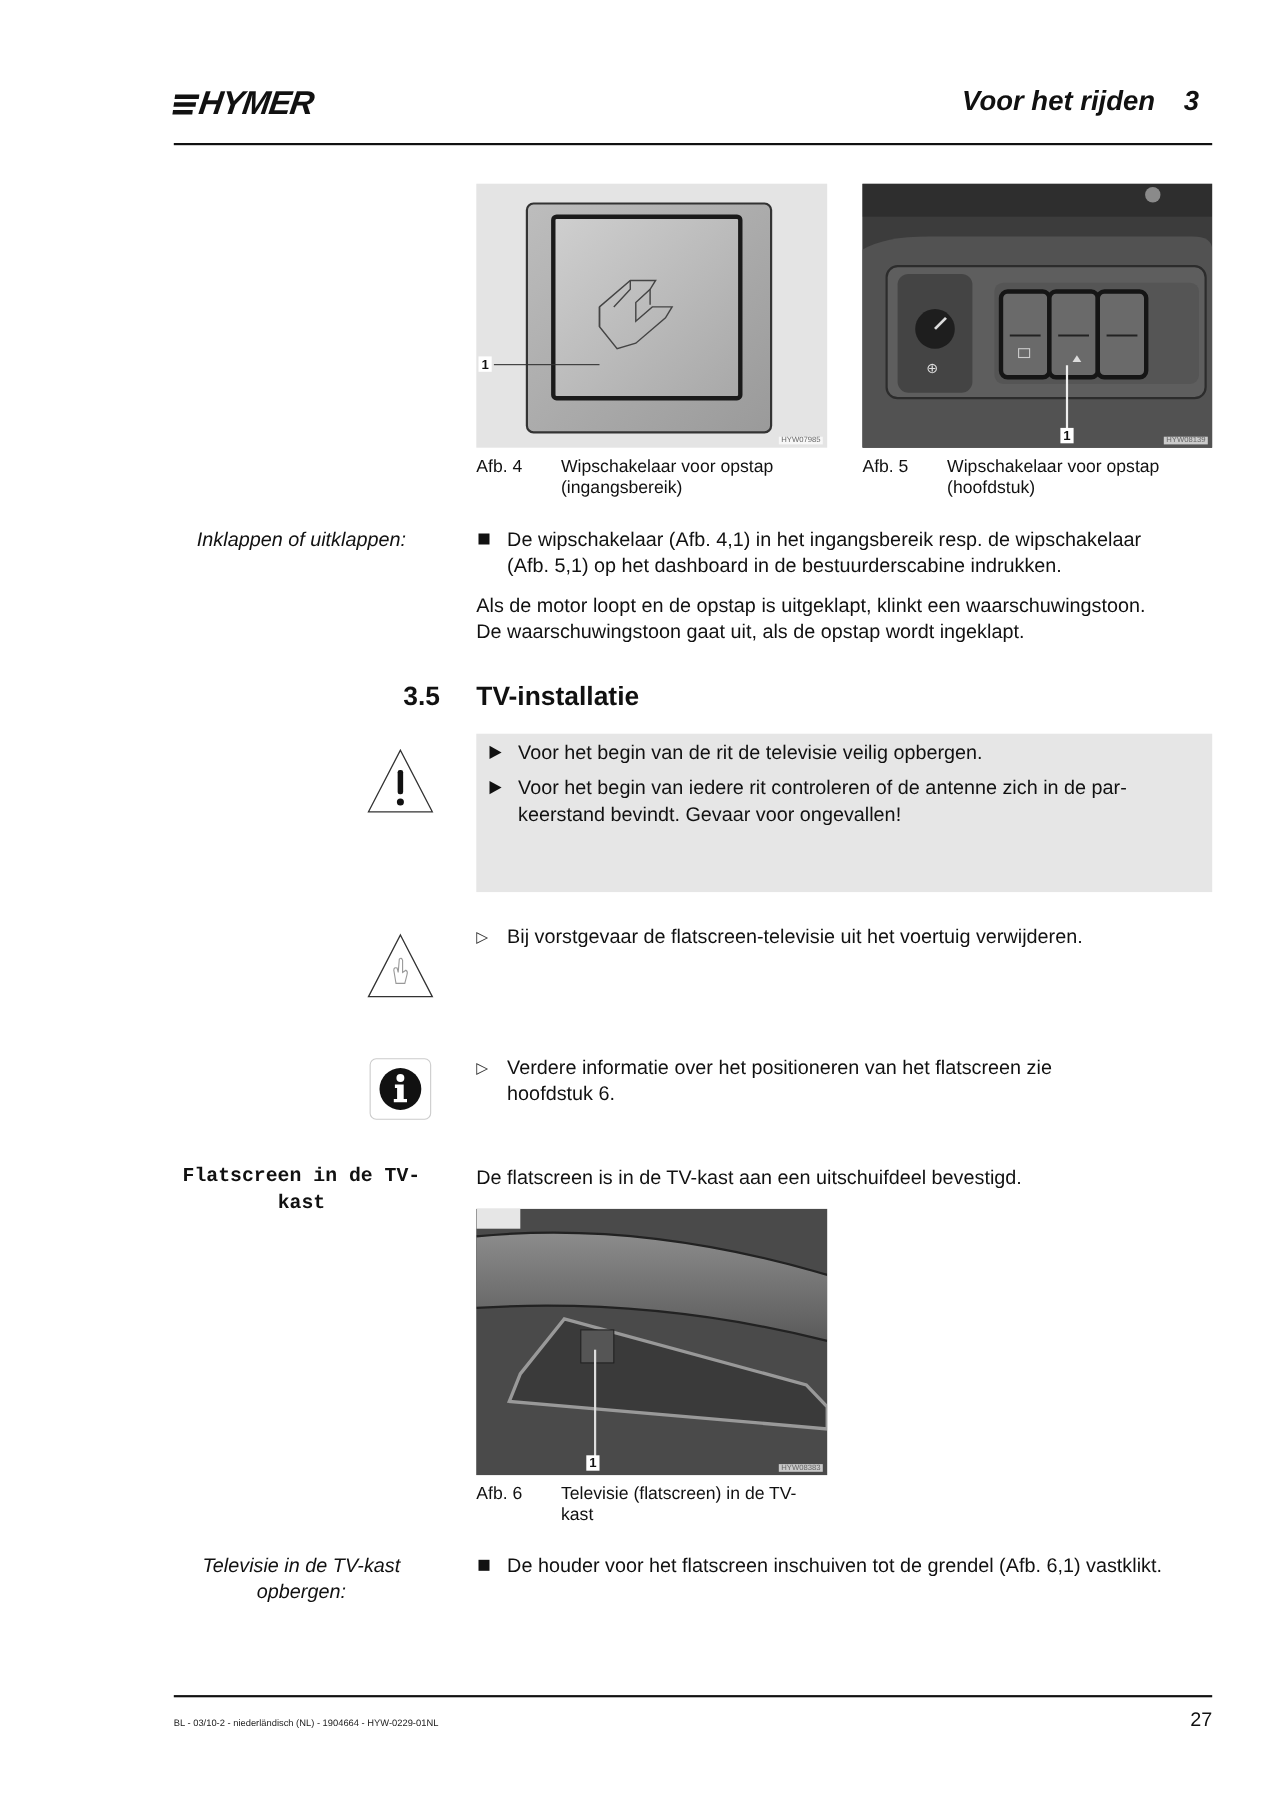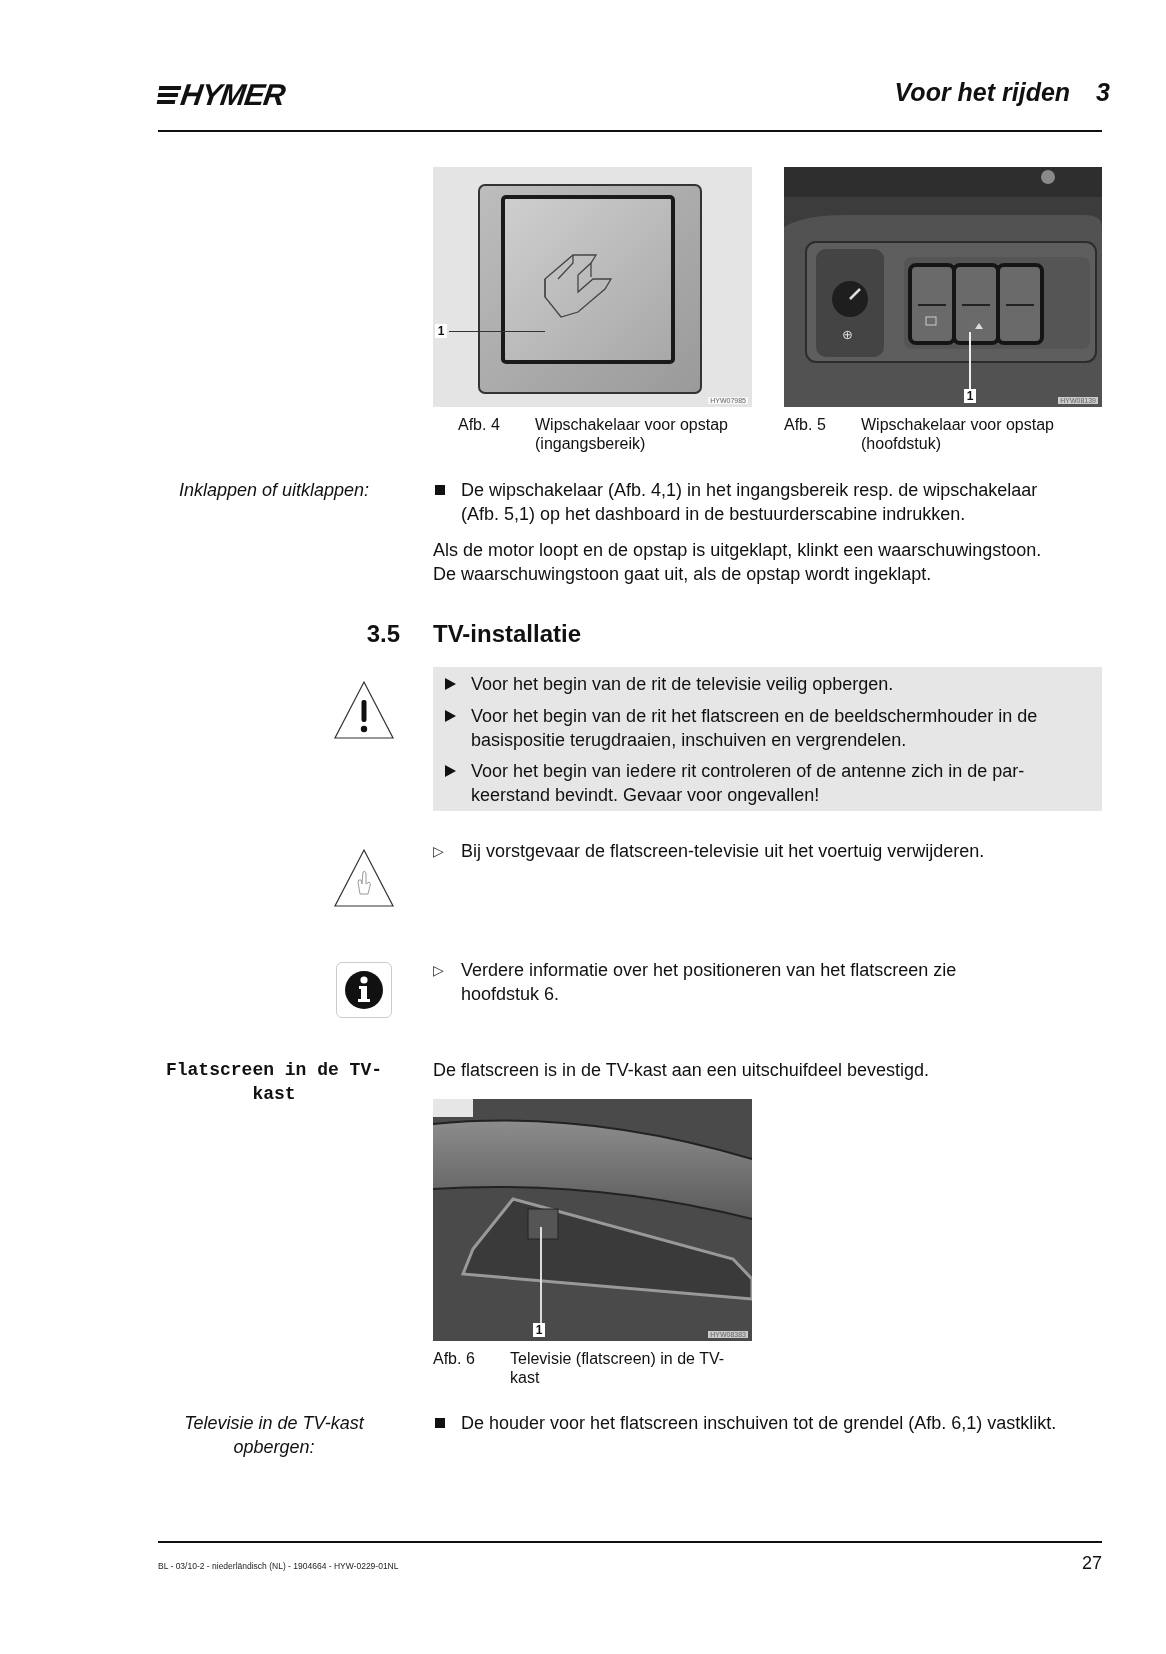--- a/index.html
+++ b/index.html
@@ -6,21 +6,21 @@
   body { width: 1166px; height: 1654px; position: relative; overflow: hidden;
          font-family: "Liberation Sans", sans-serif; color: #111; }
   .abs { position: absolute; }
 
   
   .logo { left: 158px; top: 78px; font-family: "Liberation Sans", sans-serif; font-weight: 700;
           font-style: italic; font-size: 30px; letter-spacing: -1px; color: #111;
           display: flex; align-items: center; transform: skewX(-8deg); }
   .logo-bars { display: inline-flex; flex-direction: column; gap: 3px; margin-right: 1px; }
   .logo-bars span { display: block; height: 4px; background: #111; }
-  .header-title { right: 56px; top: 78px; font-size: 25px; font-weight: 700; font-style: italic;
+  .header-title { right: 76px; top: 78px; font-size: 25px; font-weight: 700; font-style: italic;
                   display: flex; gap: 26px; }
   .rule { left: 158px; width: 944px; height: 2px; background: #111; }
 
   
   .fig { background: #e8e8e8; overflow: hidden; }
   .fig-code { position: absolute; right: 4px; bottom: 3px; font-size: 7px; color: #666;
               background: rgba(255,255,255,0.7); padding: 0 2px; }
   .callout { position: absolute; background: #fff; color: #111; font-size: 12px; font-weight: 700;
              width: 12px; height: 14px; text-align: center; line-height: 14px; }
   .caption { font-size: 16px; line-height: 19px; display: flex; }
@@ -108,21 +108,21 @@
     <line x1="178" y1="138" x2="206" y2="138" stroke="#222" stroke-width="2"></line>
     <line x1="222" y1="138" x2="250" y2="138" stroke="#222" stroke-width="2"></line>
     <rect x="142" y="150" width="10" height="8" fill="none" stroke="#ccc" stroke-width="1"></rect>
     <path d="M191 162 L195 156 L199 162 Z" fill="#ddd"></path>
     <line x1="186" y1="165" x2="186" y2="222" stroke="#eee" stroke-width="2"></line>
   </svg>
   <div class="callout" style="left:180px; top:222px;">1</div>
   <div class="fig-code">HYW08139</div>
 </div>
 
-<div class="abs caption" style="left:458px; top:415px; width:320px;">
+<div class="abs caption" style="left:433px; top:415px; width:320px;">
   <span class="num">Afb. 4</span>
   <span>
     <span>Wipschakelaar voor opstap</span><br>
     <span>(ingangsbereik)</span>
   </span>
 </div>
 <div class="abs caption" style="left:784px; top:415px; width:320px;">
   <span class="num">Afb. 5</span>
   <span>
     <span>Wipschakelaar voor opstap</span><br>
@@ -152,27 +152,20 @@
   <svg width="64" height="64" viewBox="0 0 64 64">
     <path d="M32 4 L61 60 L3 60 Z" fill="#fff" stroke="#333" stroke-width="1.2"></path>
     <rect x="29.5" y="22" width="5" height="22" rx="2" fill="#111"></rect>
     <circle cx="32" cy="51" r="3.2" fill="#111"></circle>
   </svg>
 </div>
 <div class="abs warn-box">
   <div class="bullet-row">
     <span class="mark"><span class="tri-mark"></span></span>
     <span>Voor het begin van de rit de televisie veilig opbergen.</span>
-  </div>
-  <div class="bullet-row">
-    <span class="mark"><span class="tri-mark"></span></span>
-    <span>
-      <span>Voor het begin van de rit het flatscreen en de beeldschermhouder in de</span><br>
-      <span>basispositie terugdraaien, inschuiven en vergrendelen.</span>
-    </span>
   </div>
   <div class="bullet-row">
     <span class="mark"><span class="tri-mark"></span></span>
     <span>
       <span>Voor het begin van iedere rit controleren of de antenne zich in de par-</span><br>
       <span>keerstand bevindt. Gevaar voor ongevallen!</span>
     </span>
   </div>
 </div>
 

